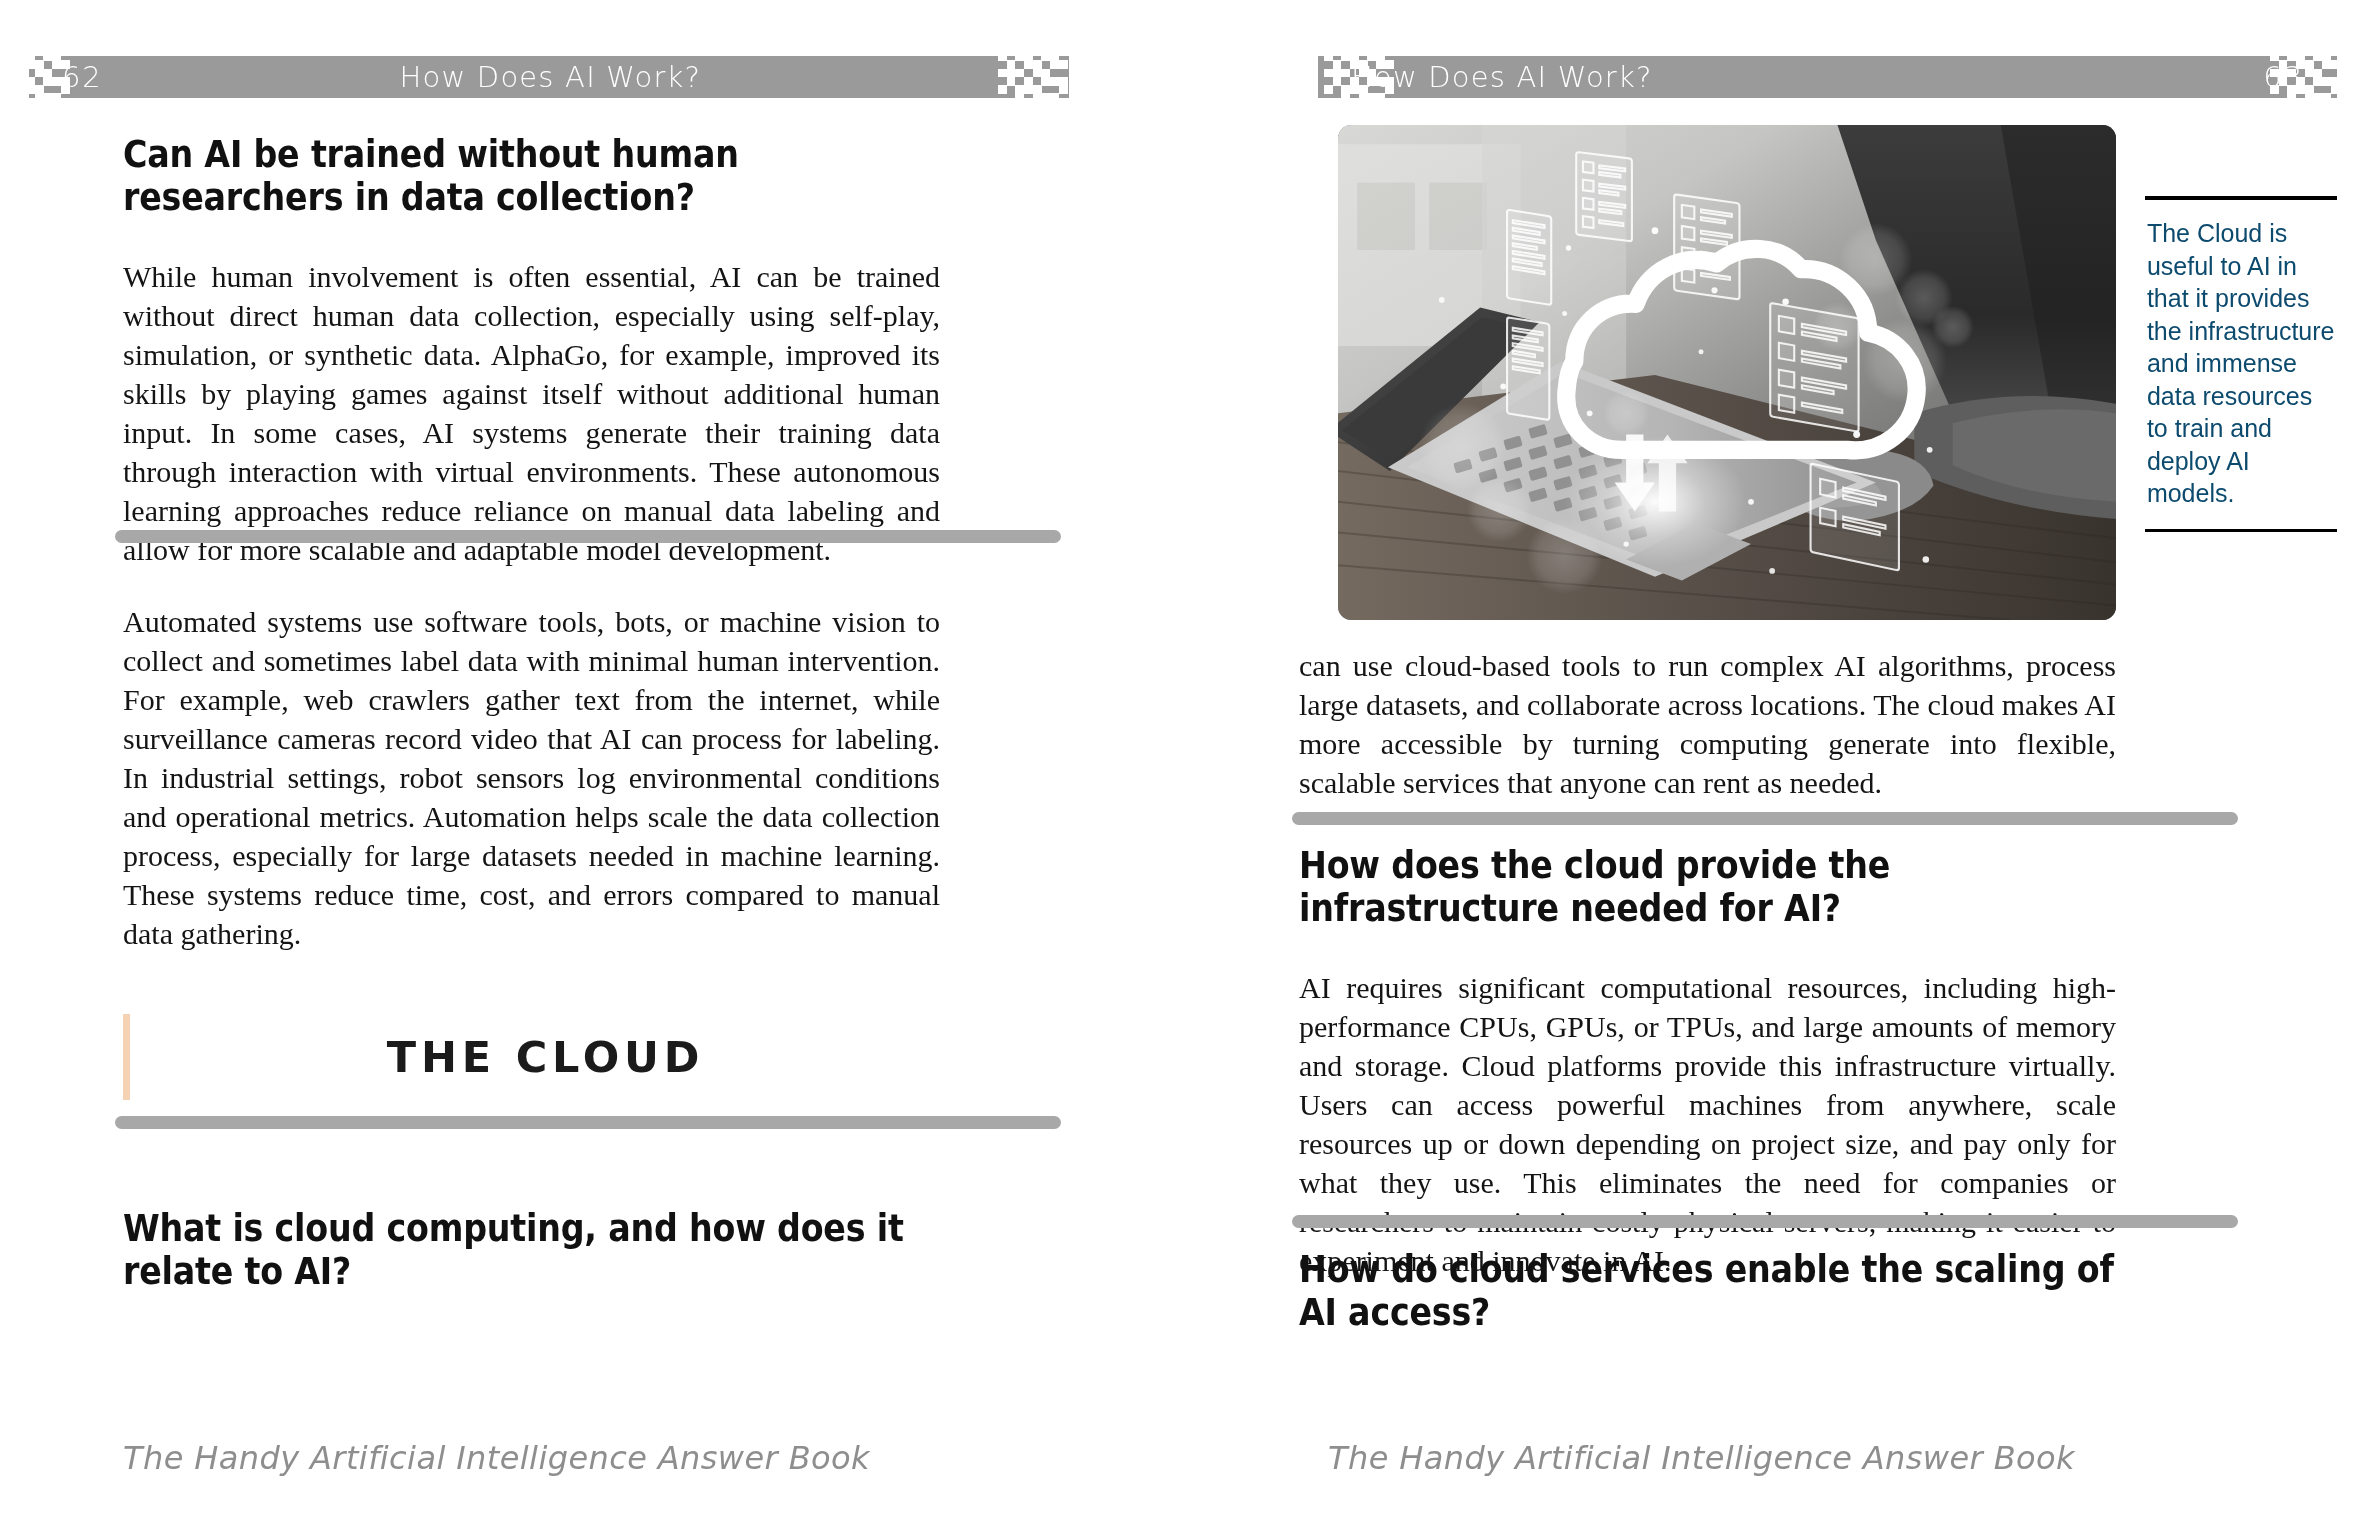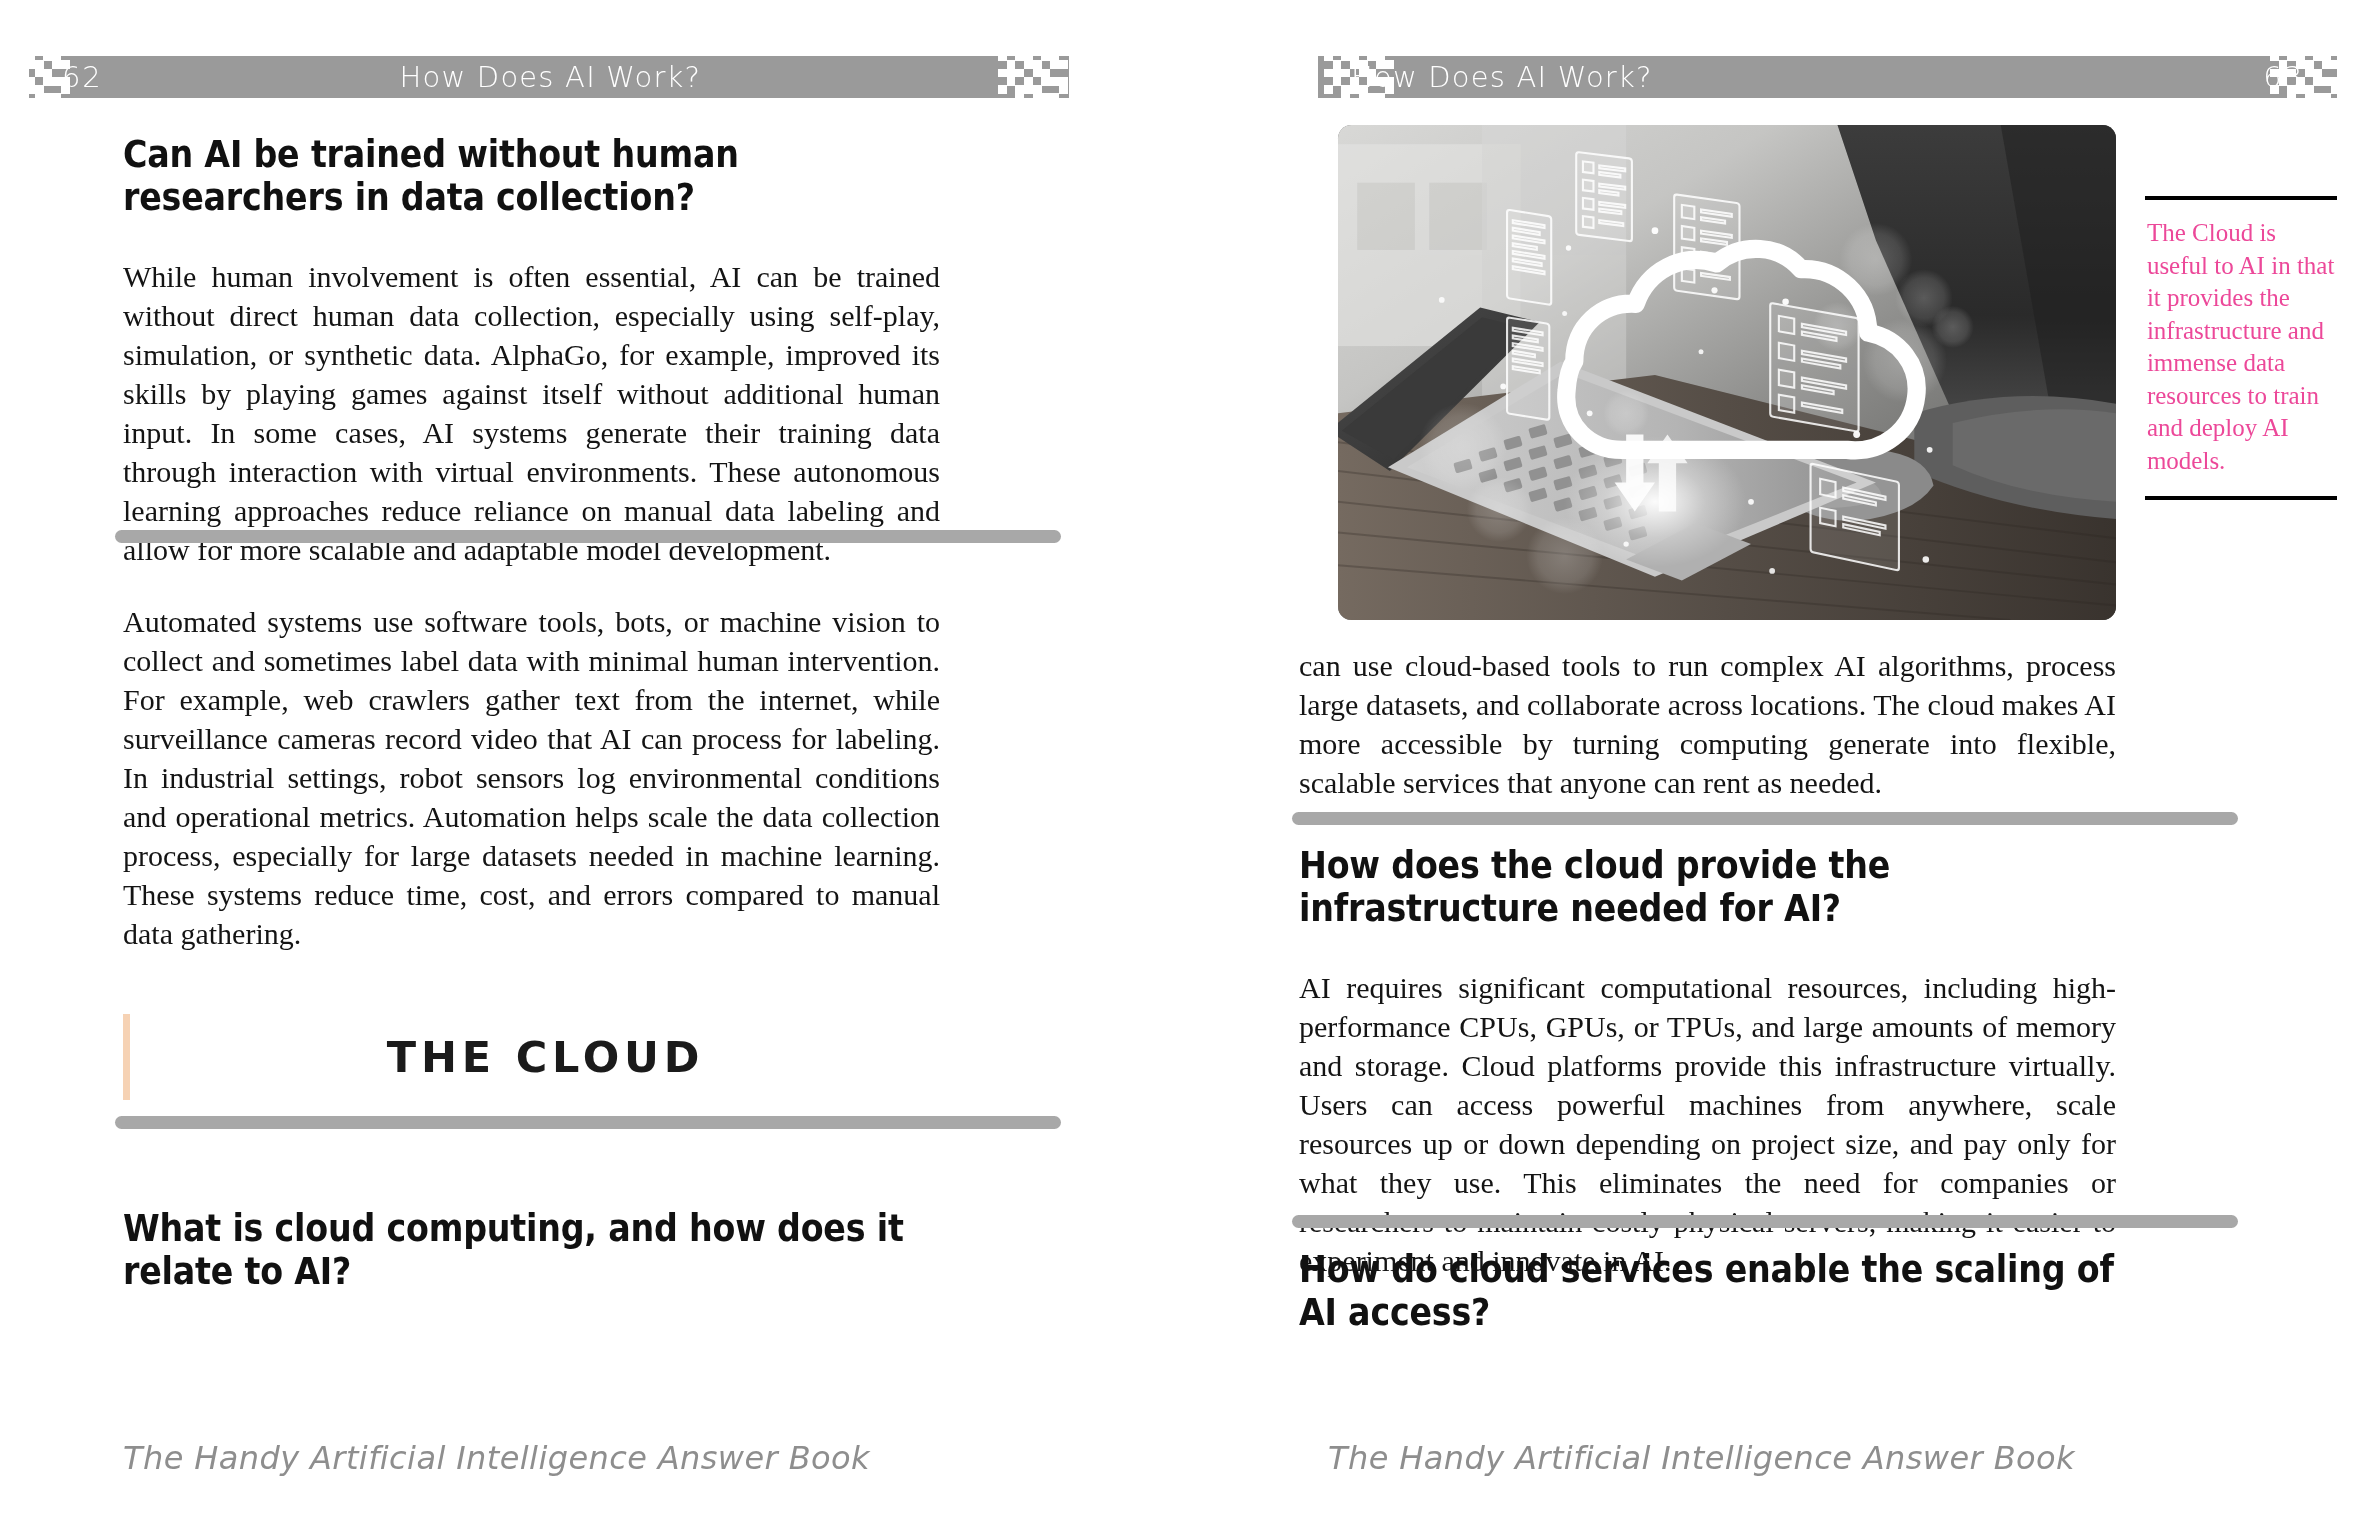--- a/index.html
+++ b/index.html
@@ -158,24 +158,24 @@
     top: 196px;
     width: 192px;
     box-sizing: border-box;
   }
   .sidecap .cap-rule {
     height: 3.8px;
     background: #000000;
     width: 100%;
   }
   .sidecap .cap-text {
-    font-family: Liberation Serif, serif;
+    font-family: Liberation Sans, sans-serif;
     font-size: 25px;
     line-height: 1.30;
-    color: #ec4899;
+    color: #0c4a6e;
     padding: 17.3px 1.9px 19px 1.9px;
   }
 
   .col { position: absolute; }
 </style>
 </head>
 <body>
 
 <div class="spread">
 

